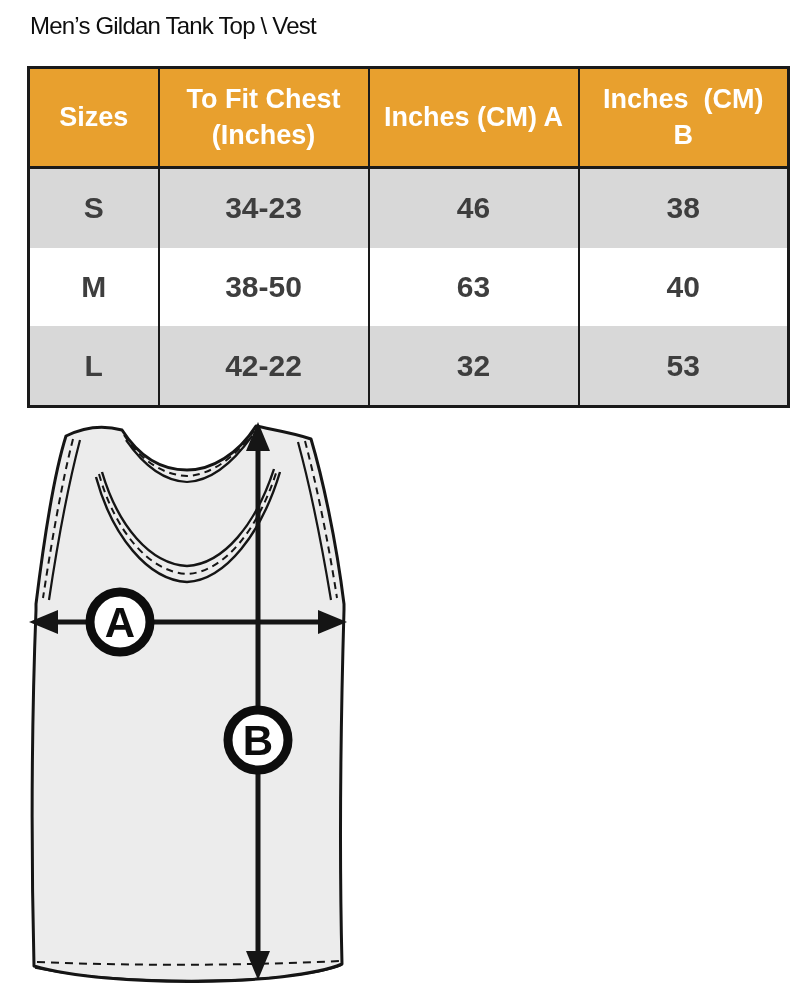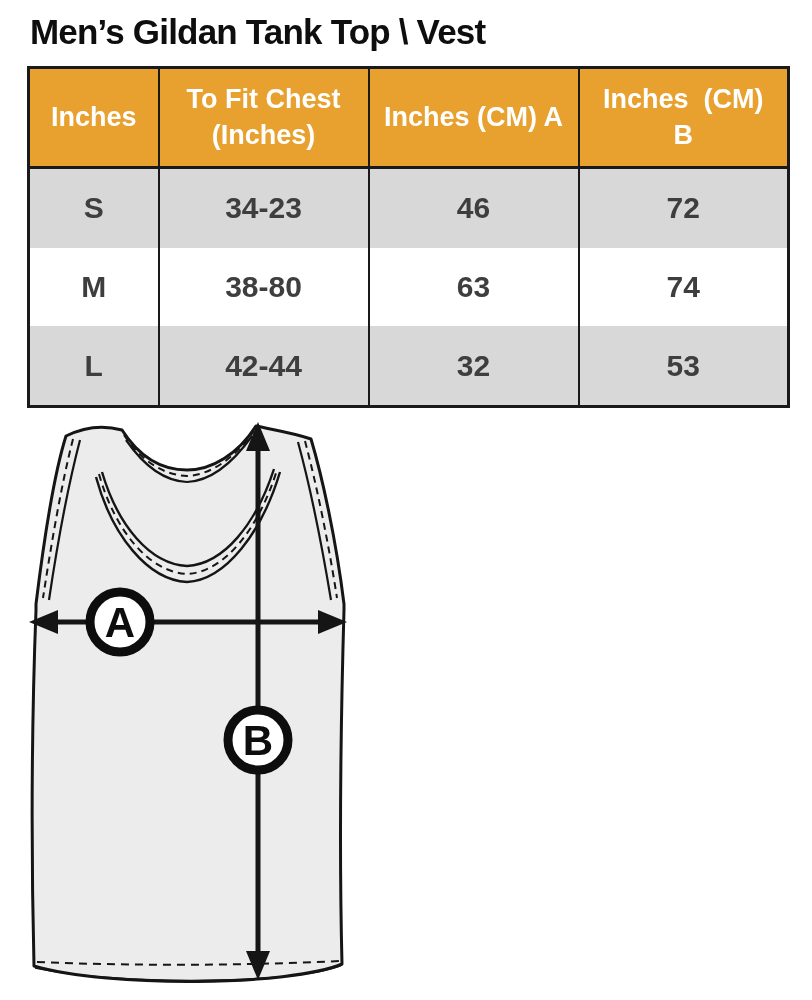--- a/index.html
+++ b/index.html
@@ -12,21 +12,21 @@
     --garment-fill:#ECECEC;
     --line:#151515;
   }
   html,body{margin:0;padding:0;}
   body{
     width:812px;height:1000px;position:relative;background:#FFFFFF;
     font-family:"Liberation Sans",sans-serif;overflow:hidden;
   }
   .page-title{
     position:absolute;left:30px;top:12px;
-    font-size:35px;font-weight:bold;color:#0E0E0E;
+    font-size:24px;font-weight:normal;color:#0E0E0E;
     letter-spacing:-0.8px;white-space:nowrap;
   }
   table.size-table{
     position:absolute;left:27px;top:66px;width:760px;height:342px;
     border-collapse:collapse;table-layout:fixed;
     border:3px solid var(--border);
   }
   .size-table th,.size-table td{
     border-left:2px solid var(--border);
     border-right:2px solid var(--border);
@@ -56,44 +56,44 @@
 
 <table class="size-table">
   <colgroup>
     <col style="width:130px">
       <col style="width:210px">
       <col style="width:210px">
       <col style="width:210px">
   </colgroup>
   <thead>
     <tr>
-      <th>Inches</th>
+      <th>Sizes</th>
       <th>To Fit Chest
 (Inches)</th>
       <th>Inches (CM) A</th>
       <th>Inches  (CM)
 B</th>
     </tr>
   </thead>
   <tbody>
     <tr>
       <td>S</td>
       <td>34-23</td>
       <td>46</td>
-      <td>72</td>
+      <td>38</td>
     </tr>
     <tr>
       <td>M</td>
-      <td>38-80</td>
+      <td>38-50</td>
       <td>63</td>
-      <td>74</td>
+      <td>40</td>
     </tr>
     <tr>
       <td>L</td>
-      <td>42-44</td>
+      <td>42-22</td>
       <td>32</td>
       <td>53</td>
     </tr>
   </tbody>
 </table>
 
 <div class="diagram-wrap">
   <svg width="370" height="586" viewBox="0 0 370 586">
 
     <path d="M 66 22

